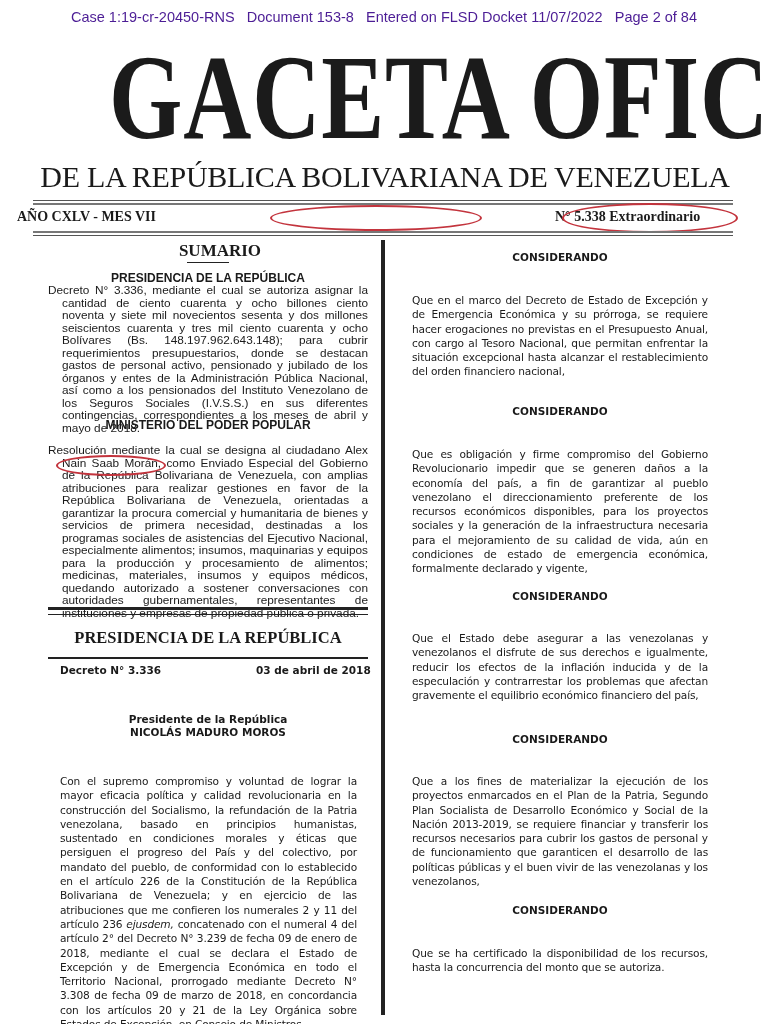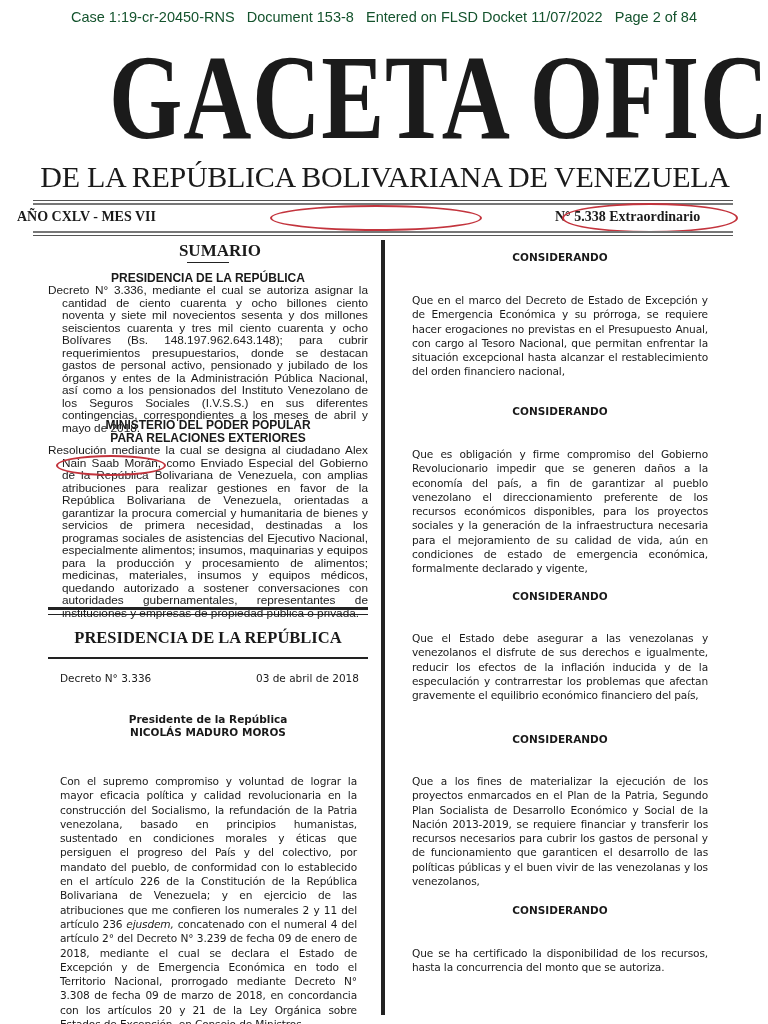--- a/index.html
+++ b/index.html
@@ -1,19 +1,19 @@
 <!DOCTYPE html>
 <html><head>
   <meta charset="utf-8">
   <style>
     html, body { margin: 0; padding: 0; background: #ffffff; }
     body { width: 768px; height: 1024px; position: relative; overflow: hidden; color: #1a1a1a; }
     .docket {
       position: absolute; top: 9px; left: 0; width: 768px; text-align: center;
-      font-family: "Liberation Sans", sans-serif; font-size: 14.5px; color: #14532d;
+      font-family: "Liberation Sans", sans-serif; font-size: 14.5px; color: #4c1d95;
       white-space: pre;
     }
     .masthead {
       position: absolute; top: 34px; left: 40px; width: 690px; text-align: center;
       font-family: "Liberation Serif", serif; font-weight: bold; font-size: 118px;
       line-height: 126px; letter-spacing: 1px; color: #1b1b1b;
       transform: scaleX(0.80) scaleY(1.02); transform-origin: center top;
       white-space: nowrap;
     }
     .subtitle {
@@ -51,21 +51,21 @@
     }
     .thick-rule { position: absolute; left: 48px; width: 320px; background: #222; }
     .pres-title {
       position: absolute; top: 628px; left: 48px; width: 320px; text-align: center;
       font-family: "Liberation Serif", serif; font-weight: bold; font-size: 16.5px;
     }
     .decree-row {
       position: absolute; top: 664px; left: 60px; width: 285px; height: 16px;
       font-family: "DejaVu Sans", sans-serif; font-size: 10.5px;
     }
-    .decree-row span { position: absolute; top: 8px; white-space: nowrap; }
+    .decree-row span { position: absolute; top: 0; white-space: nowrap; font-weight: bold; }
     .signer {
       position: absolute; left: 48px; width: 320px; text-align: center;
       font-family: "DejaVu Sans", sans-serif; font-weight: bold; font-size: 10.5px; line-height: 13px;
     }
     .body-text {
       position: absolute; font-family: "DejaVu Sans", sans-serif; font-size: 10.6px;
       line-height: 14.3px; text-align: justify; letter-spacing: -0.15px;
     }
     .left-body { left: 60px; top: 774px; width: 297px; }
     .right-body { left: 412px; width: 296px; }
@@ -99,21 +99,20 @@
 <div class="col-divider"></div>
 
 <div class="sumario-title">SUMARIO</div>
 <div class="sumario-underline"></div>
 
 <div class="sum-head" style="top:272px;">PRESIDENCIA DE LA REPÚBLICA</div>
 <div class="sum-body" style="top:284px;">Decreto N° 3.336, mediante el cual se autoriza asignar la cantidad de ciento cuarenta y ocho billones ciento noventa y siete mil novecientos sesenta y dos millones seiscientos cuarenta y tres mil ciento cuarenta y ocho Bolívares (Bs. 148.197.962.643.148); para cubrir requerimientos presupuestarios, donde se destacan gastos de personal activo, pensionado y jubilado de los órganos y entes de la Administración Pública Nacional, así como a los pensionados del Instituto Venezolano de los Seguros Sociales (I.V.S.S.) en sus diferentes contingencias, correspondientes a los meses de abril y mayo de 2018.</div>
 
 <div class="sum-head" style="top:419px;">
   <div>MINISTERIO DEL PODER POPULAR</div>
-  <div>PARA RELACIONES EXTERIORES</div>
 </div>
 <div class="sum-body" style="top:444px;">
   <span>Resolución mediante la cual se designa al ciudadano Alex </span><span>Nain Saab Morán</span><span>, como Enviado Especial del Gobierno de la República Bolivariana de Venezuela, con amplias atribuciones para realizar gestiones en favor de la República Bolivariana de Venezuela, orientadas a garantizar la procura comercial y humanitaria de bienes y servicios de primera necesidad, destinadas a los programas sociales de asistencias del Ejecutivo Nacional, especialmente alimentos; insumos, maquinarias y equipos para la producción y procesamiento de alimentos; medicinas, materiales, insumos y equipos médicos, quedando autorizado a sostener conversaciones con autoridades gubernamentales, representantes de instituciones y empresas de propiedad pública o privada.</span>
 </div>
 <div class="oval" style="left:56px;top:455px;width:106px;height:17px;"></div>
 
 <div class="thick-rule" style="top:607px;height:3px;"></div>
 <div class="thick-rule" style="top:614px;height:1px;"></div>
 
 <div class="pres-title">PRESIDENCIA DE LA REPÚBLICA</div>

